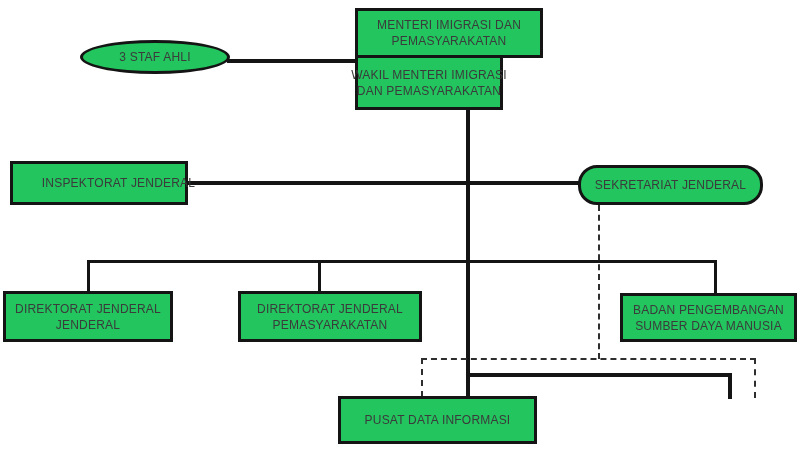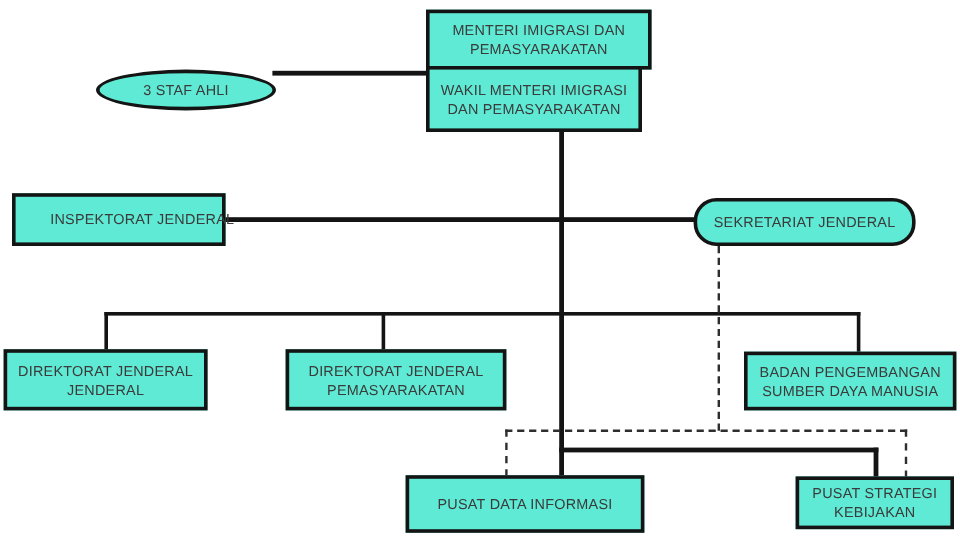--- a/index.html
+++ b/index.html
@@ -12,21 +12,21 @@
     width: 800px;
     height: 450px;
     background: #ffffff;
     font-family: "Liberation Sans", sans-serif;
     overflow: hidden;
   }
   .node {
     position: absolute;
     box-sizing: border-box;
     border: 3px solid #141414;
-    background: #5eead4;
+    background: #22c55e;
     display: flex;
     flex-direction: column;
     align-items: center;
     justify-content: center;
     text-align: right;
     color: #3b3b3b;
     font-size: 12px;
     line-height: 16px;
     letter-spacing: 0.2px;
     z-index: 2;
@@ -68,30 +68,30 @@
   <div class="seg" style="left:318px; top:260px; width:3px; height:34px;"></div>
   <div class="seg" style="left:714px; top:260px; width:3px; height:35px;"></div>
   <div class="seg" style="left:466px; top:373px; width:266px; height:4px;"></div>
   <div class="seg" style="left:728px; top:373px; width:4px; height:26px;"></div>
 
   <div class="dash-v" style="left:598px; top:205px; height:154px;"></div>
   <div class="dash-h" style="left:421px; top:358px; width:335px;"></div>
   <div class="dash-v" style="left:421px; top:358px; height:39px;"></div>
   <div class="dash-v" style="left:754px; top:358px; height:40px;"></div>
 
-  <div class="node ellipse" style="left:80px; top:58px; width:150px; height:34px;">
+  <div class="node ellipse" style="left:80px; top:40px; width:150px; height:34px;">
     <span class="lbl">3 STAF AHLI</span>
   </div>
 
   <div class="node" style="left:355px; top:8px; width:188px; height:50px;">
     <span class="lbl">MENTERI IMIGRASI DAN</span>
     <span class="lbl">PEMASYARAKATAN</span>
   </div>
 
-  <div class="node" style="left:355px; top:55px; width:180px; height:55px;">
+  <div class="node" style="left:355px; top:55px; width:148px; height:55px;">
     <span class="lbl">WAKIL MENTERI IMIGRASI</span>
     <span class="lbl">DAN PEMASYARAKATAN</span>
   </div>
 
   <div class="node" style="left:10px; top:161px; width:178px; height:44px;padding-left:39px;">
     <span class="lbl">INSPEKTORAT JENDERAL</span>
   </div>
 
   <div class="node" style="left:578px; top:165px; width:185px; height:40px;border-radius:19px;">
     <span class="lbl">SEKRETARIAT JENDERAL</span>
@@ -109,18 +109,14 @@
 
   <div class="node" style="left:620px; top:293px; width:177px; height:49px;">
     <span class="lbl">BADAN PENGEMBANGAN</span>
     <span class="lbl">SUMBER DAYA MANUSIA</span>
   </div>
 
   <div class="node" style="left:338px; top:396px; width:199px; height:48px;">
     <span class="lbl">PUSAT DATA INFORMASI</span>
   </div>
 
-  <div class="node" style="left:663px; top:397px; width:132px; height:44px;">
-    <span class="lbl">PUSAT STRATEGI</span>
-    <span class="lbl">KEBIJAKAN</span>
-  </div>
 
 </div>
 
 </body></html>

